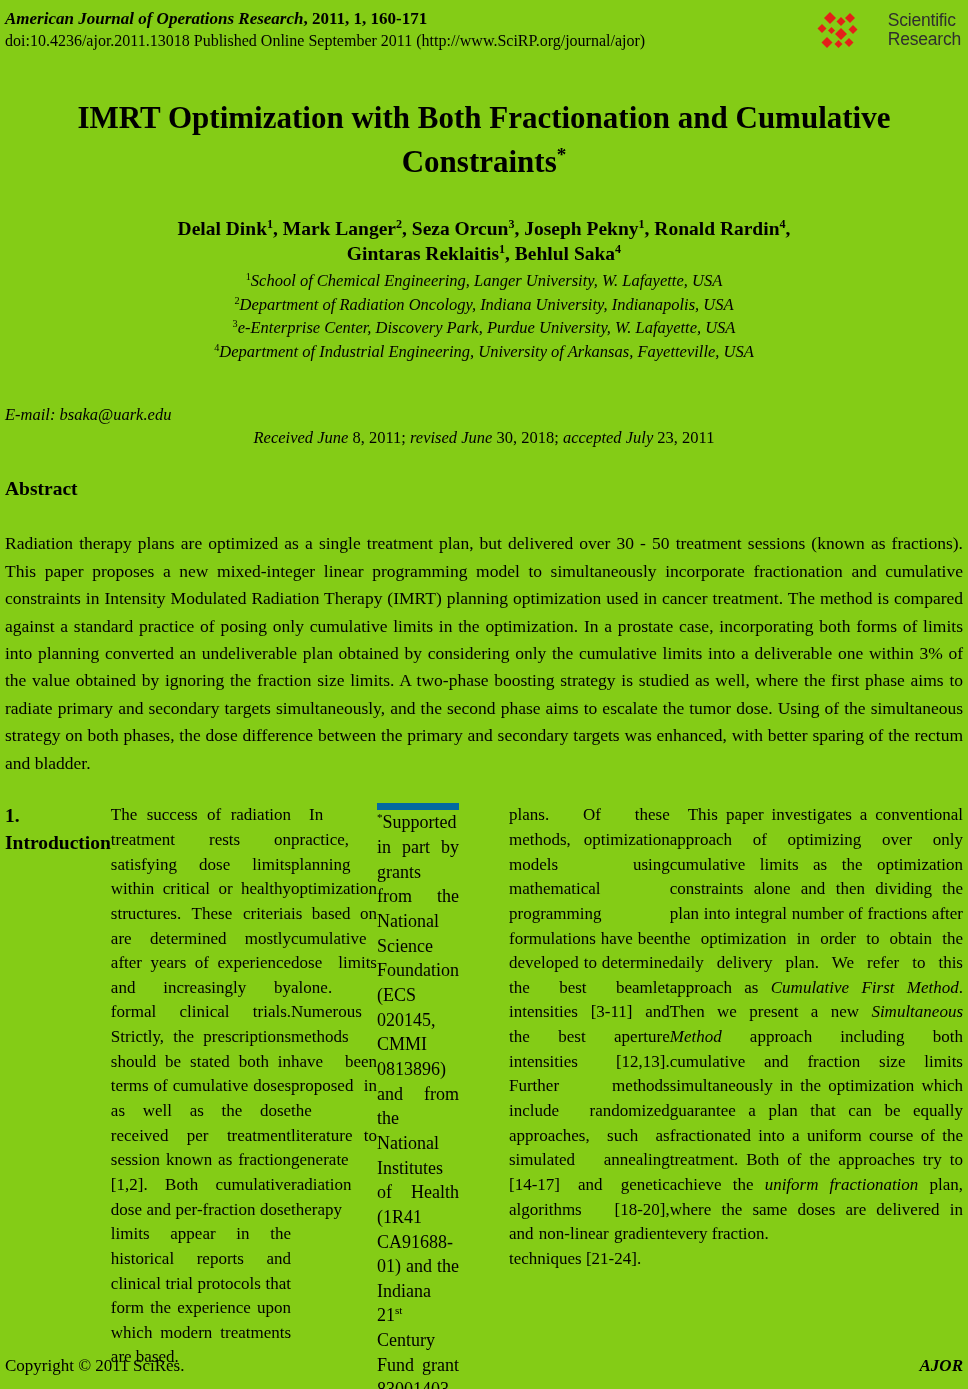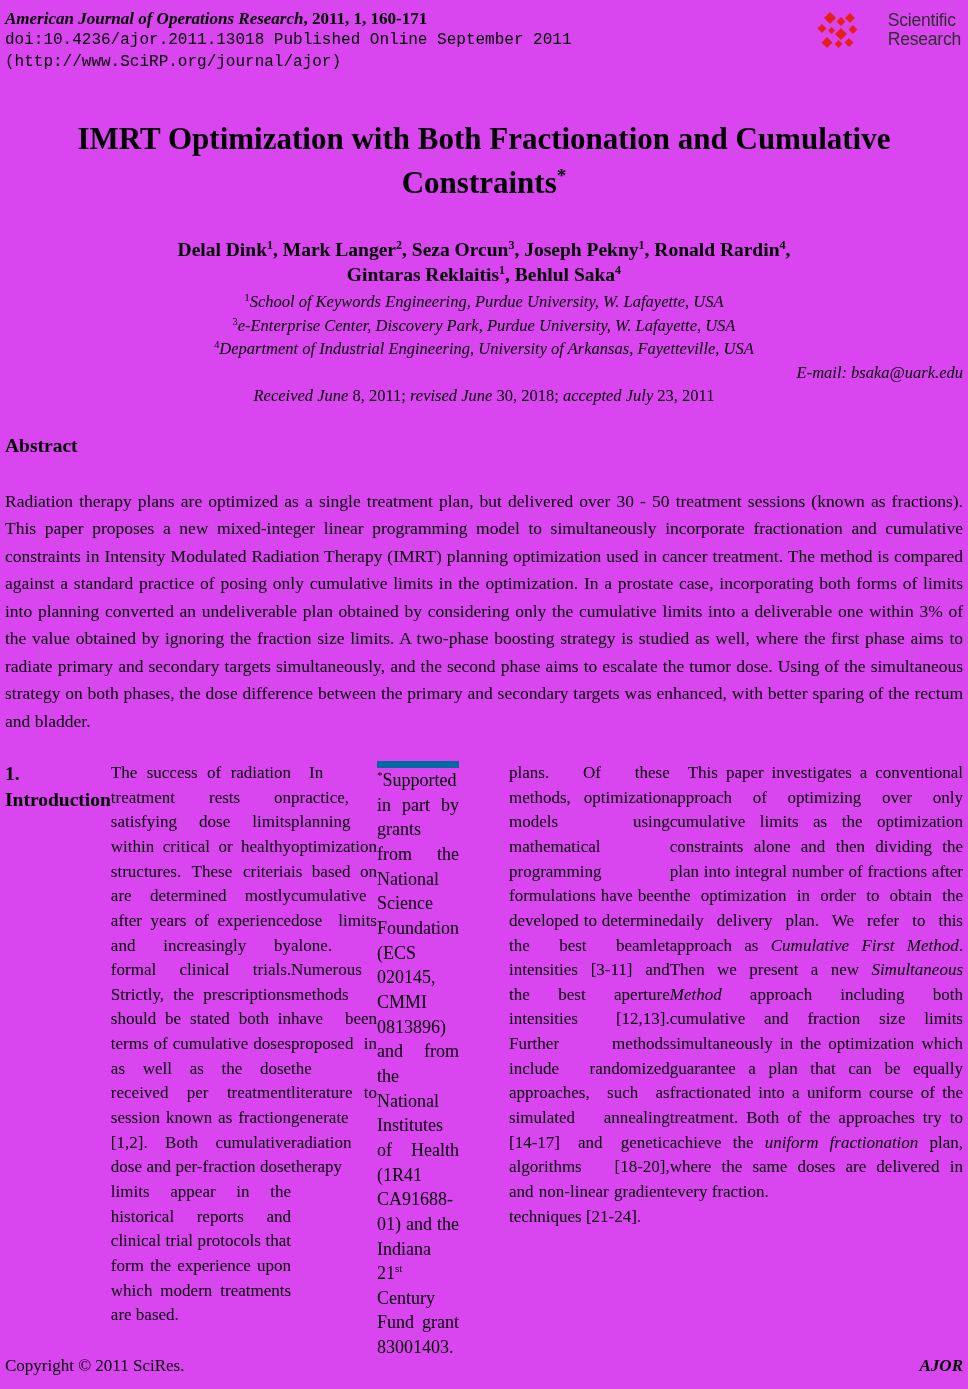--- a/index.html
+++ b/index.html
@@ -1,47 +1,47 @@
 <!DOCTYPE html>
 <html><head>
 <meta charset="utf-8">
 <style>
   html,body{margin:0;padding:0;background:#ffffff;}
   .page{
     position:relative;
     width:968px;height:1389px;
     margin:0 auto;
-    background:#d946ef;
+    background:#84cc16;
     color:#000;
     font-family:"Liberation Serif","DejaVu Serif",serif;
     box-sizing:border-box;
     padding:8px 5px 0 5px;
     overflow:hidden;
   }
   sup{font-size:62%;line-height:0;vertical-align:super;font-style:normal;}
   .seg-b{font-weight:700;}
   .seg-i{font-style:italic;}
   .seg-bi{font-weight:700;font-style:italic;}
 
   
   .header{display:flex;justify-content:space-between;align-items:flex-start;}
   .journal-line{font-size:17px;line-height:1.32;}
-  .doi-line{font-size:16px;line-height:1.32;font-family:Liberation Mono, monospace;}
+  .doi-line{font-size:16px;line-height:1.32;}
   .logo{display:flex;align-items:flex-start;gap:25px;margin-right:2px;margin-top:2px;}
   .logo svg{width:46px;height:40px;display:block;}
   .logo-text{
     font-family:"Liberation Sans","DejaVu Sans",sans-serif;
     font-size:17.5px;line-height:1.06;color:#2f2f2f;letter-spacing:-0.2px;padding-top:1px;
   }
 
   
   .title{margin:44px auto 0;max-width:880px;text-align:center;font-size:31px;font-weight:700;line-height:1.42;}
   .authors{margin-top:32px;text-align:center;font-size:19.5px;font-weight:700;line-height:1.3;}
   .affiliations{margin-top:3px;text-align:center;font-size:16.5px;font-style:italic;line-height:1.42;}
-  .email-line{text-align:right;font-size:16.5px;font-style:italic;line-height:1.42;}
+  .email-line{text-align:left;font-size:16.5px;font-style:italic;line-height:1.42;margin-top:40px;}
   .received-line{text-align:center;font-size:16.5px;line-height:1.42;}
 
   
   .abstract-heading{margin:26px 0 0;font-size:19.5px;font-weight:700;line-height:1.3;}
   .abstract-body{margin:29px 0 0;font-size:17.5px;line-height:1.57;text-align:justify;}
   .keywords{margin-top:29px;font-size:17.5px;line-height:1.55;padding-left:110px;text-indent:-110px;text-align:left;}
   .kw-label{font-weight:700;}
 
   
   .columns{display:flex;gap:50px;margin-top:26px;height:468px;}
@@ -91,21 +91,22 @@
   </div>
 
   <h1 class="title"><span>IMRT Optimization with Both Fractionation and Cumulative Constraints</span><sup>*</sup></h1>
 
   <div class="authors">
     <div><span>Delal Dink</span><sup>1</sup><span>, Mark Langer</span><sup>2</sup><span>, Seza Orcun</span><sup>3</sup><span>, Joseph Pekny</span><sup>1</sup><span>, Ronald Rardin</span><sup>4</sup><span>,</span></div>
     <div><span>Gintaras Reklaitis</span><sup>1</sup><span>, Behlul Saka</span><sup>4</sup></div>
   </div>
 
   <div class="affiliations">
-    <div><sup>1</sup><span>School of Keywords Engineering, Purdue University, W. Lafayette, USA</span></div>
+    <div><sup>1</sup><span>School of Chemical Engineering, Langer University, W. Lafayette, USA</span></div>
+    <div><sup>2</sup><span>Department of Radiation Oncology, Indiana University, Indianapolis, USA</span></div>
     <div><sup>3</sup><span>e-Enterprise Center, Discovery Park, Purdue University, W. Lafayette, USA</span></div>
     <div><sup>4</sup><span>Department of Industrial Engineering, University of Arkansas, Fayetteville, USA</span></div>
   </div>
   <div class="email-line">E-mail: bsaka@uark.edu</div>
   <div class="received-line"><span class="seg-i">Received June </span><span>8, 2011; </span><span class="seg-i">revised June </span><span>30, 2018; </span><span class="seg-i">accepted July </span><span>23, 2011</span></div>
 
   <h2 class="abstract-heading">Abstract</h2>
   <p class="abstract-body">Radiation therapy plans are optimized as a single treatment plan, but delivered over 30 - 50 treatment sessions (known as fractions). This paper proposes a new mixed-integer linear programming model to simultaneously incorporate fractionation and cumulative constraints in Intensity Modulated Radiation Therapy (IMRT) planning optimization used in cancer treatment. The method is compared against a standard practice of posing only cumulative limits in the optimization. In a prostate case, incorporating both forms of limits into planning converted an undeliverable plan obtained by considering only the cumulative limits into a deliverable one within 3% of the value obtained by ignoring the fraction size limits. A two-phase boosting strategy is studied as well, where the first phase aims to radiate primary and secondary targets simultaneously, and the second phase aims to escalate the tumor dose. Using of the simultaneous strategy on both phases, the dose difference between the primary and secondary targets was enhanced, with better sparing of the rectum and bladder.</p>
 
 

